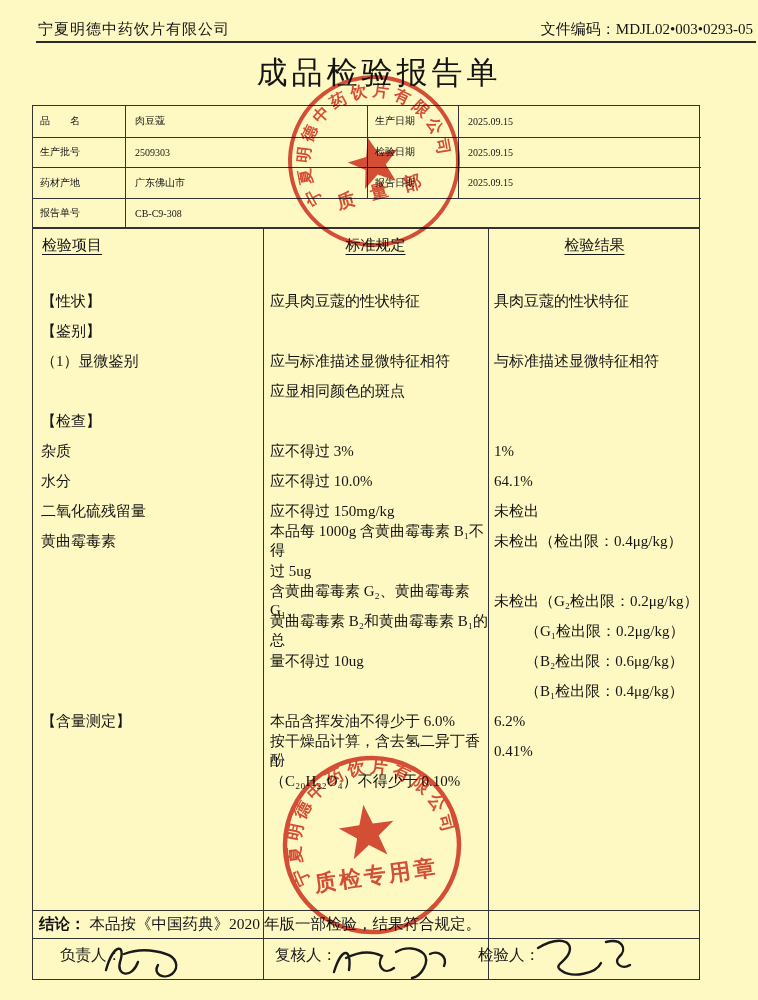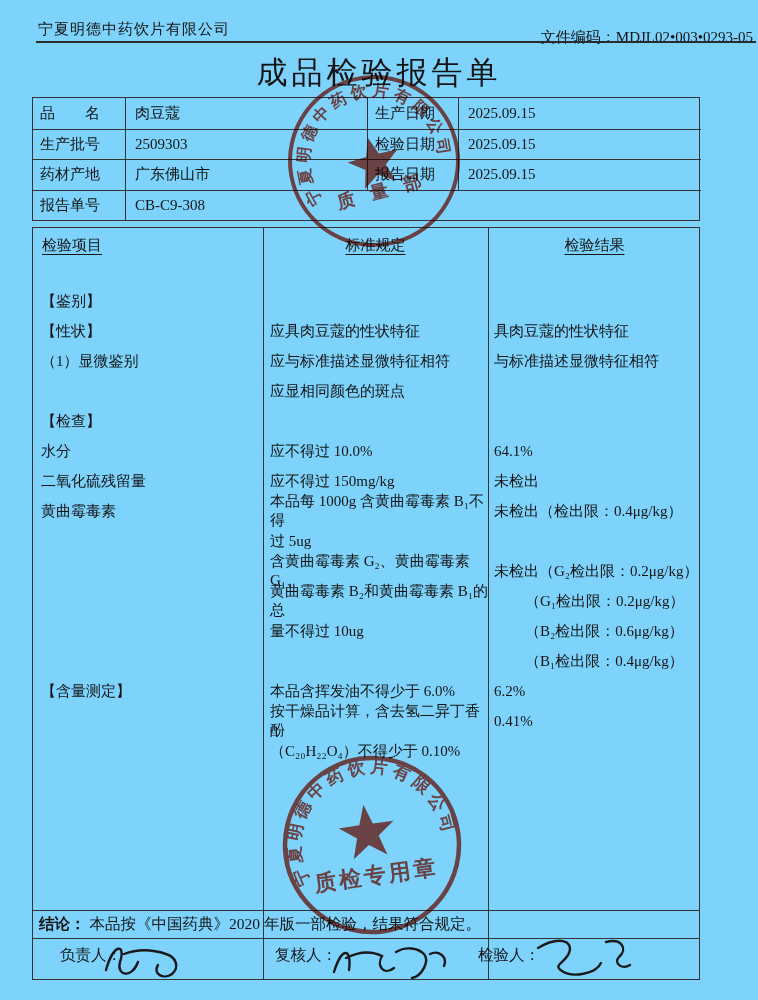--- a/index.html
+++ b/index.html
@@ -1,32 +1,32 @@
 <!DOCTYPE html>
 <html><head>
 <meta charset="utf-8">
 <style>
   * { box-sizing: border-box; margin: 0; padding: 0; }
   html,body { background:#e8e8e8; }
   .page {
     position: relative; width: 758px; height: 1000px; margin: 0 auto;
-    background: #7dd3fc; overflow: hidden;
+    background: #fef9c3; overflow: hidden;
     font-family: "Liberation Serif", "DejaVu Serif", serif;
     color: #141414;
   }
   
   .hdr-company { position:absolute; left:38px; top:20px; font-size:15px; letter-spacing:1px; }
-  .hdr-code { position:absolute; right:5px; top:28px; font-size:15px; }
+  .hdr-code { position:absolute; right:5px; top:20px; font-size:15px; }
   .hdr-rule { position:absolute; left:36px; top:41px; width:720px; border-top:2px solid #2b2b2b; }
   .title { position:absolute; left:0; top:52px; width:100%; text-align:center;
            font-size:31px; font-weight:normal; letter-spacing:4px; }
   
-  .info-grid { position:absolute; left:32px; top:97px; width:668px;
+  .info-grid { position:absolute; left:32px; top:105px; width:668px;
                display:grid; grid-template-columns:93px 242px 91px 242px;
-               grid-auto-rows:30.5px; border:1.6px solid #333; font-size:15px; }
+               grid-auto-rows:30.5px; border:1.6px solid #333; font-size:10px; }
   .ic { display:flex; align-items:center; border-color:#333; }
   .ic.bt { border-top:1.4px solid #333;text-align:right; }
   .ic.br { border-right:1.4px solid #333; }
   .ic.lab { padding-left:7px; }
   .ic.val { padding-left:9px; }
   .span3 { grid-column: 2 / 5; }
   
   .main-table { position:absolute; left:32px; top:227px; width:668px; height:753px;
                 border:1.6px solid #333; font-size:15px; }
   .vline { position:absolute; top:0; bottom:0; width:0; border-left:1.4px solid #333; }
@@ -89,43 +89,48 @@
 
   <div class="main-table">
     <div class="vline vl1"></div>
     <div class="vline vl2"></div>
     <div class="mh mh1">检验项目</div>
     <div class="mh mh3">检验结果</div>
     <div class="mh mh2">标准规定</div>
 
     <div class="main-body">
       <div class="mrow">
-          <div class="mi">【鉴别】</div>
-          <div class="ms"></div>
-          <div class="mr"></div>
-        </div>
-      <div class="mrow">
           <div class="mi">【性状】</div>
           <div class="ms">应具肉豆蔻的性状特征</div>
           <div class="mr">具肉豆蔻的性状特征</div>
         </div>
       <div class="mrow">
+          <div class="mi">【鉴别】</div>
+          <div class="ms"></div>
+          <div class="mr"></div>
+        </div>
+      <div class="mrow">
           <div class="mi">（1）显微鉴别</div>
           <div class="ms">应与标准描述显微特征相符</div>
           <div class="mr">与标准描述显微特征相符</div>
         </div>
       <div class="mrow">
           <div class="mi"></div>
           <div class="ms">应显相同颜色的斑点</div>
           <div class="mr"></div>
         </div>
       <div class="mrow">
           <div class="mi">【检查】</div>
           <div class="ms"></div>
           <div class="mr"></div>
+        </div>
+      <div class="mrow">
+          <div class="mi">杂质</div>
+          <div class="ms">应不得过 3%</div>
+          <div class="mr">1%</div>
         </div>
       <div class="mrow">
           <div class="mi">水分</div>
           <div class="ms">应不得过 10.0%</div>
           <div class="mr">64.1%</div>
         </div>
       <div class="mrow">
           <div class="mi">二氧化硫残留量</div>
           <div class="ms">应不得过 150mg/kg</div>
           <div class="mr">未检出</div>

